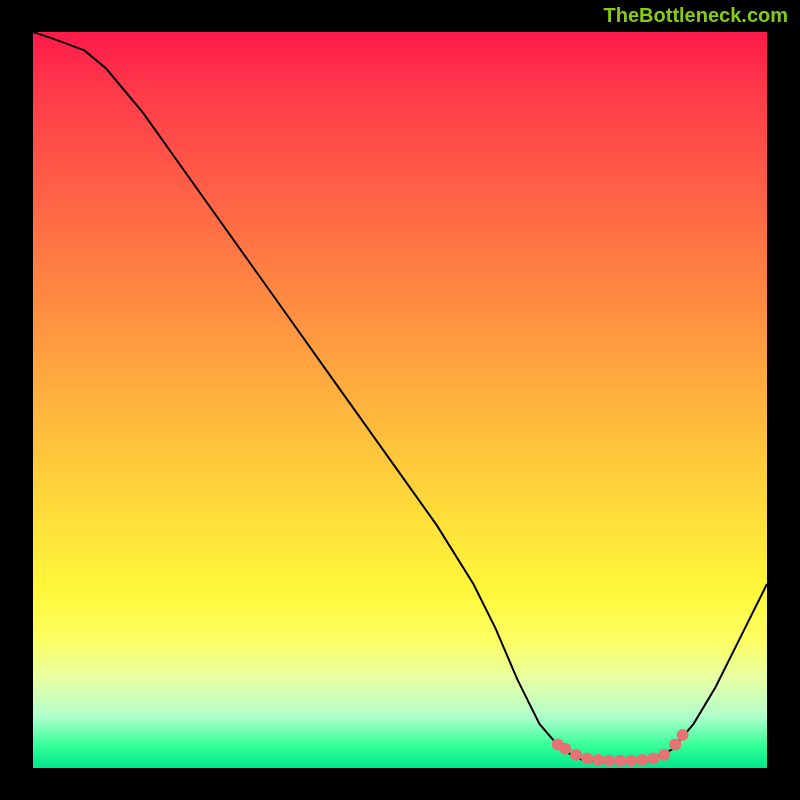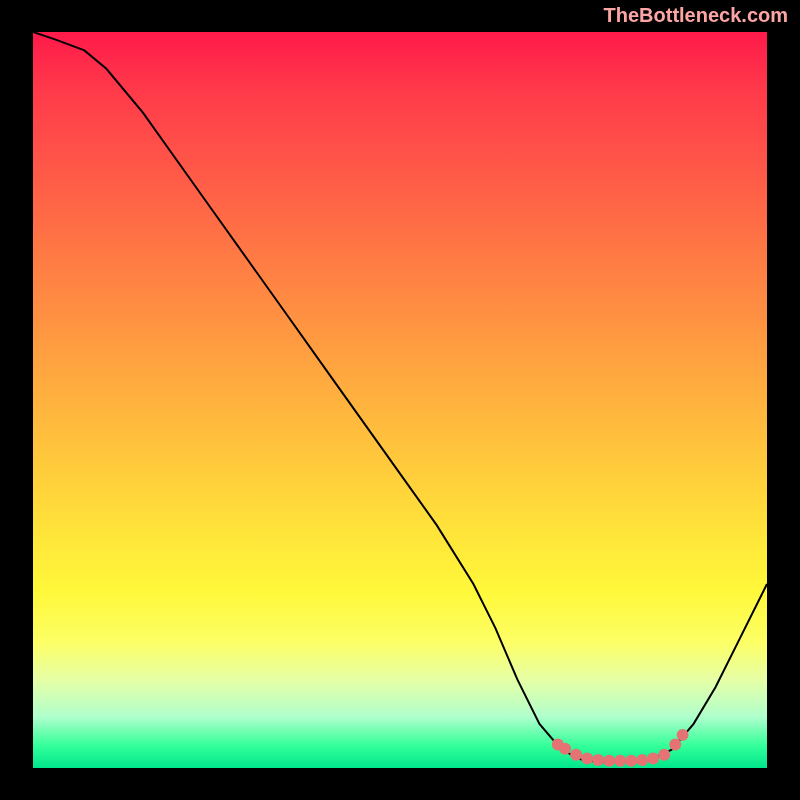--- a/index.html
+++ b/index.html
@@ -1,21 +1,21 @@
 <!DOCTYPE html>
 <html><head>
 <meta charset="utf-8">
 <style>
   * { margin: 0; padding: 0; box-sizing: border-box; }
   body { width: 800px; height: 800px; background: #000; position: relative; font-family: Arial, sans-serif; }
   .watermark {
     position: absolute;
     top: 4px;
     right: 12px;
-    color: #fca5a5;
+    color: #84cc16;
     font-size: 20px;
     font-weight: bold;
     z-index: 10;
   }
   .plot-area {
     position: absolute;
     left: 33px;
     top: 32px;
     width: 734px;
     height: 736px;

